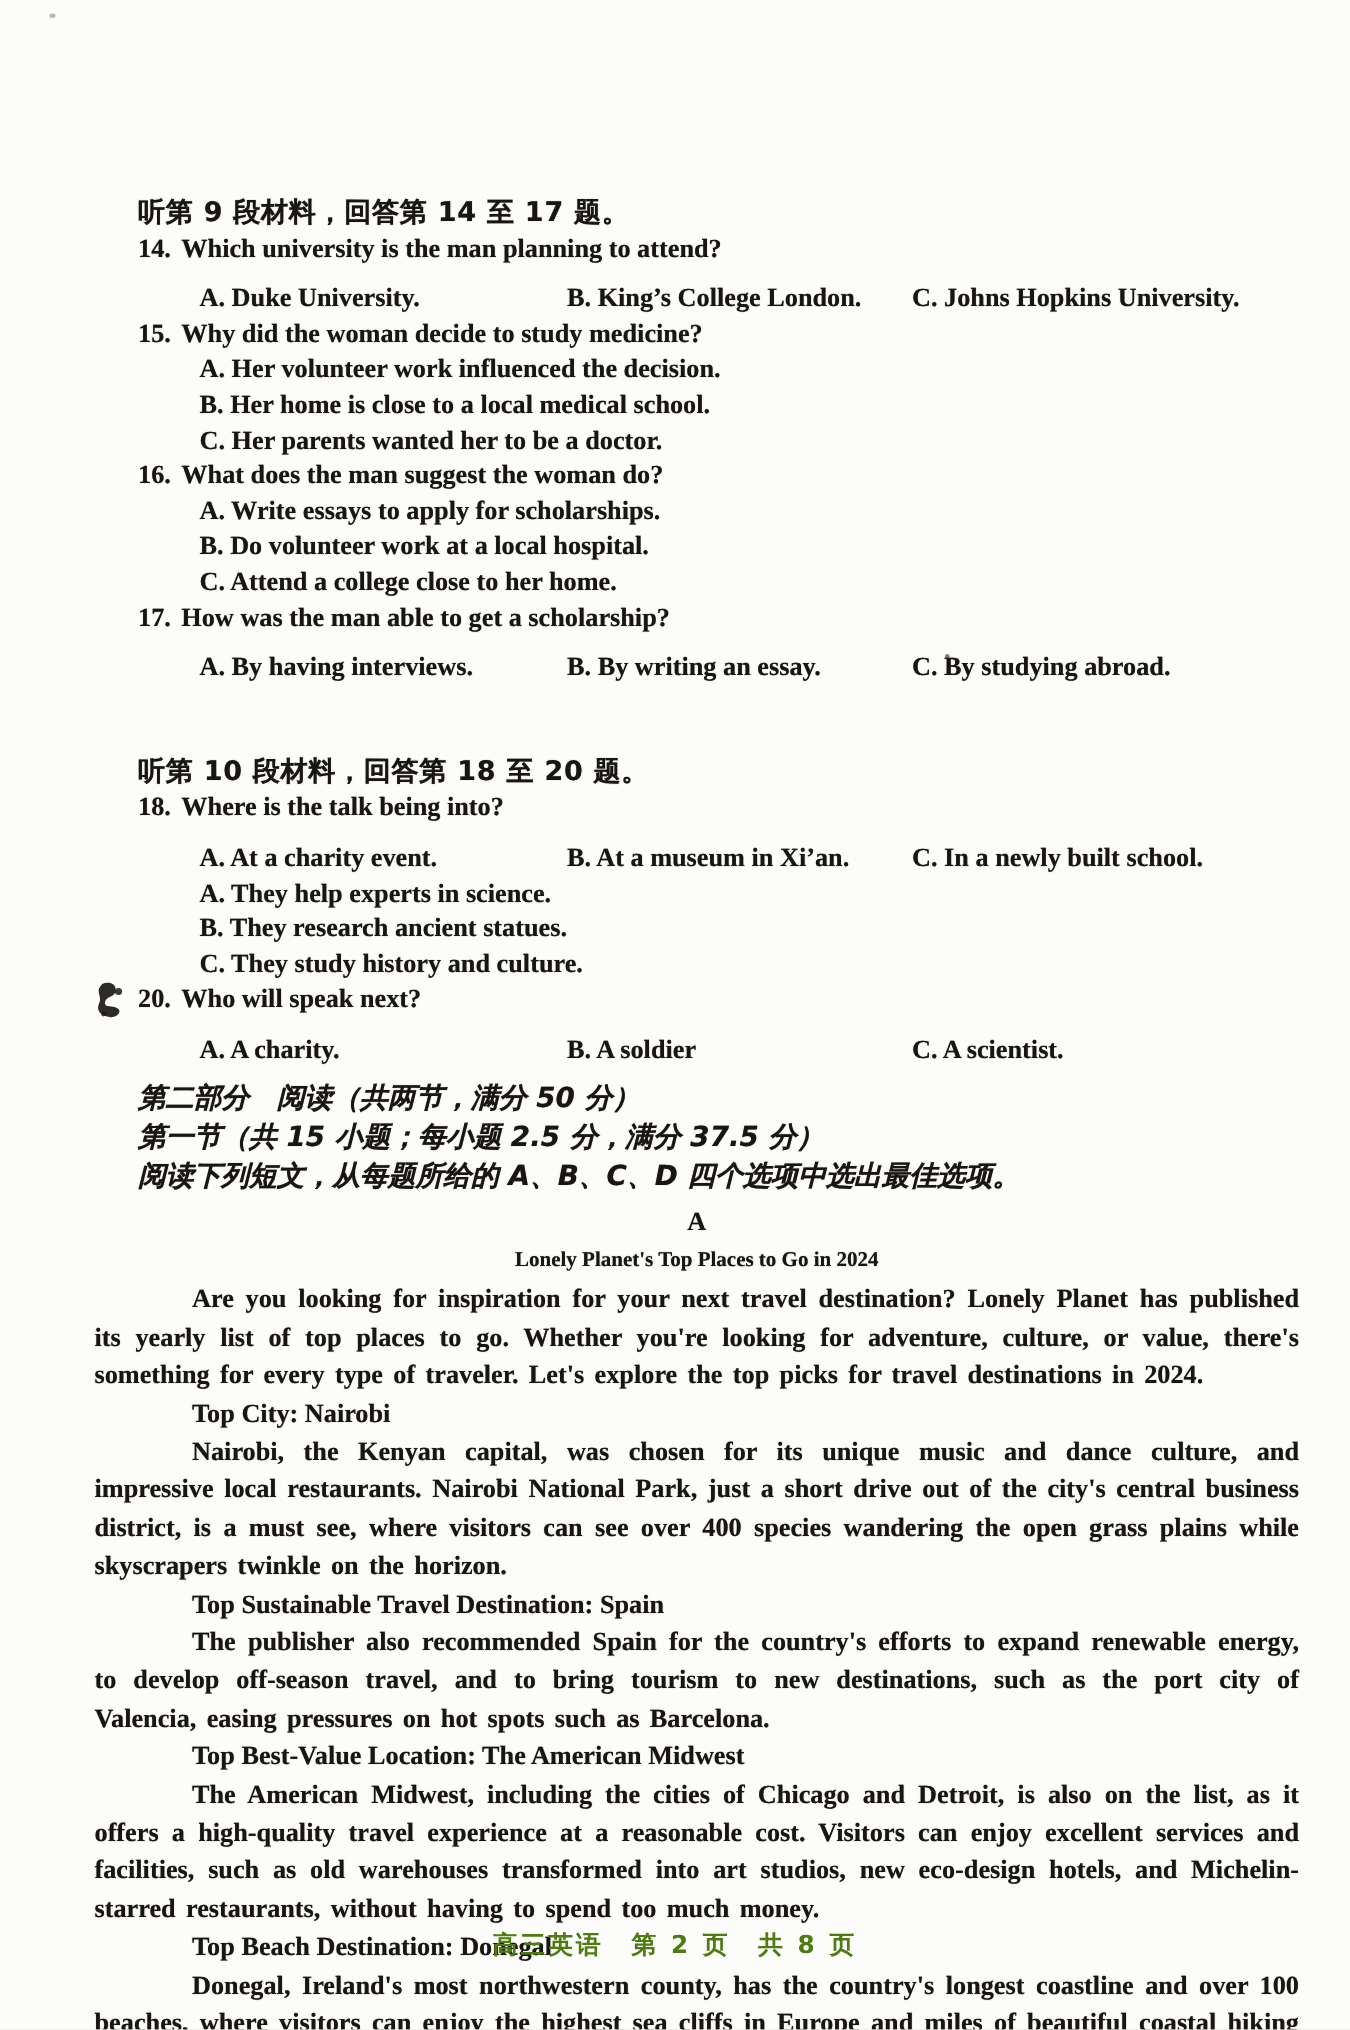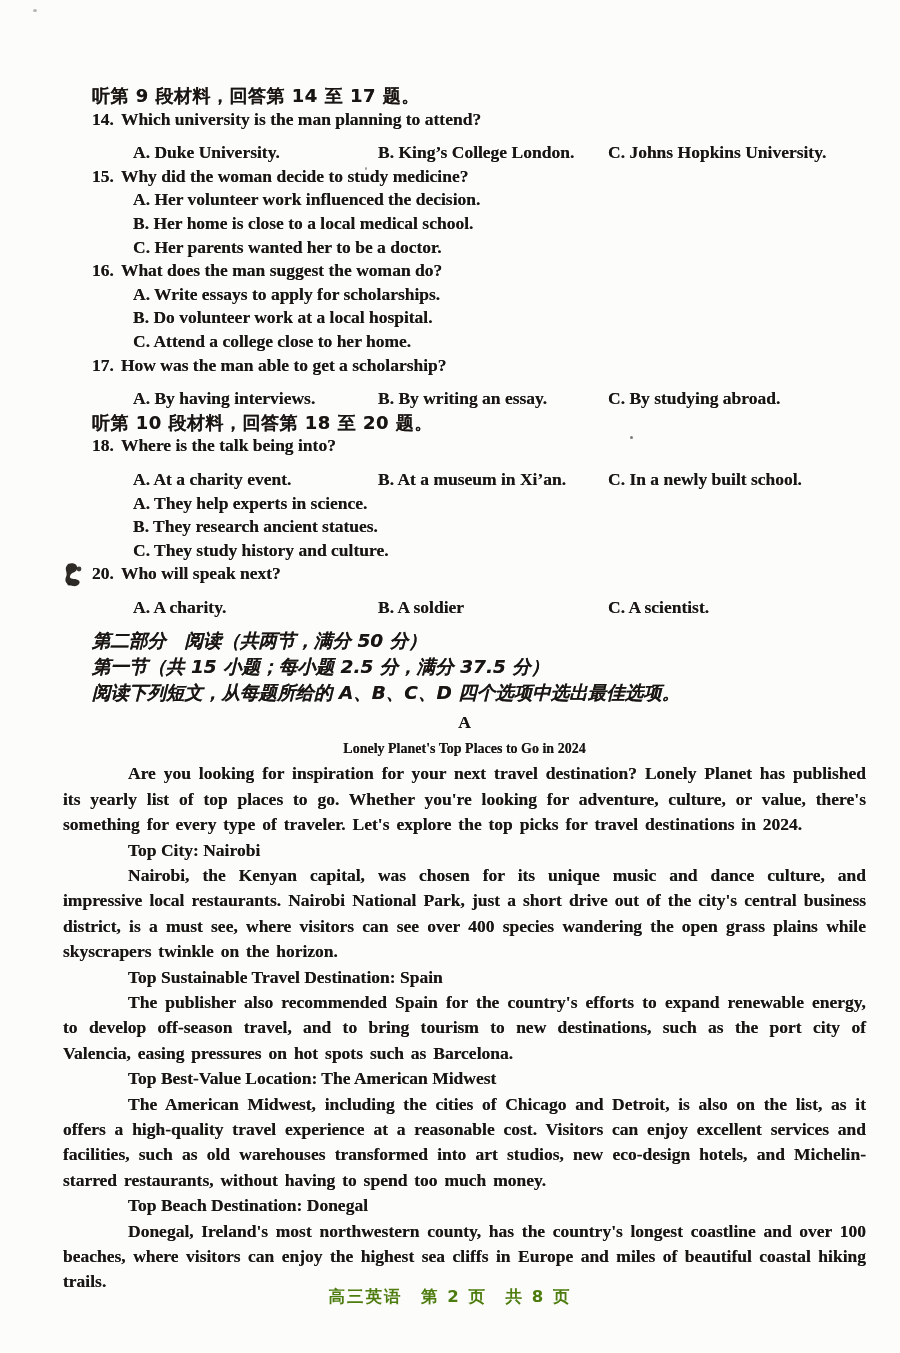--- a/index.html
+++ b/index.html
@@ -14,21 +14,21 @@
     font-weight:700;
     overflow:hidden;
     text-shadow:0 0 .6px rgba(25,20,15,.65);
   }
   .doc { padding:84px 34px 0 63px; }
 
   
   .qblock { margin-left:29px; font-size:17.5px; line-height:23.6px; }
   .cn-head {
     font-family:"DejaVu Sans","Liberation Sans",sans-serif;
-    font-size:18px; font-weight:700; letter-spacing:.5px;
+    font-size:18px; font-weight:700; letter-spacing:.5px;margin-top:46px;
   }
   .q-line .num { margin-right:7px; }
   .opt-row {
     display:grid;
     grid-template-columns:245px 230px 1fr;
     padding-left:41px;
     margin-top:10px;
   }
   .opt-block { padding-left:41px; }
   .q20-wrap { position:relative; }

